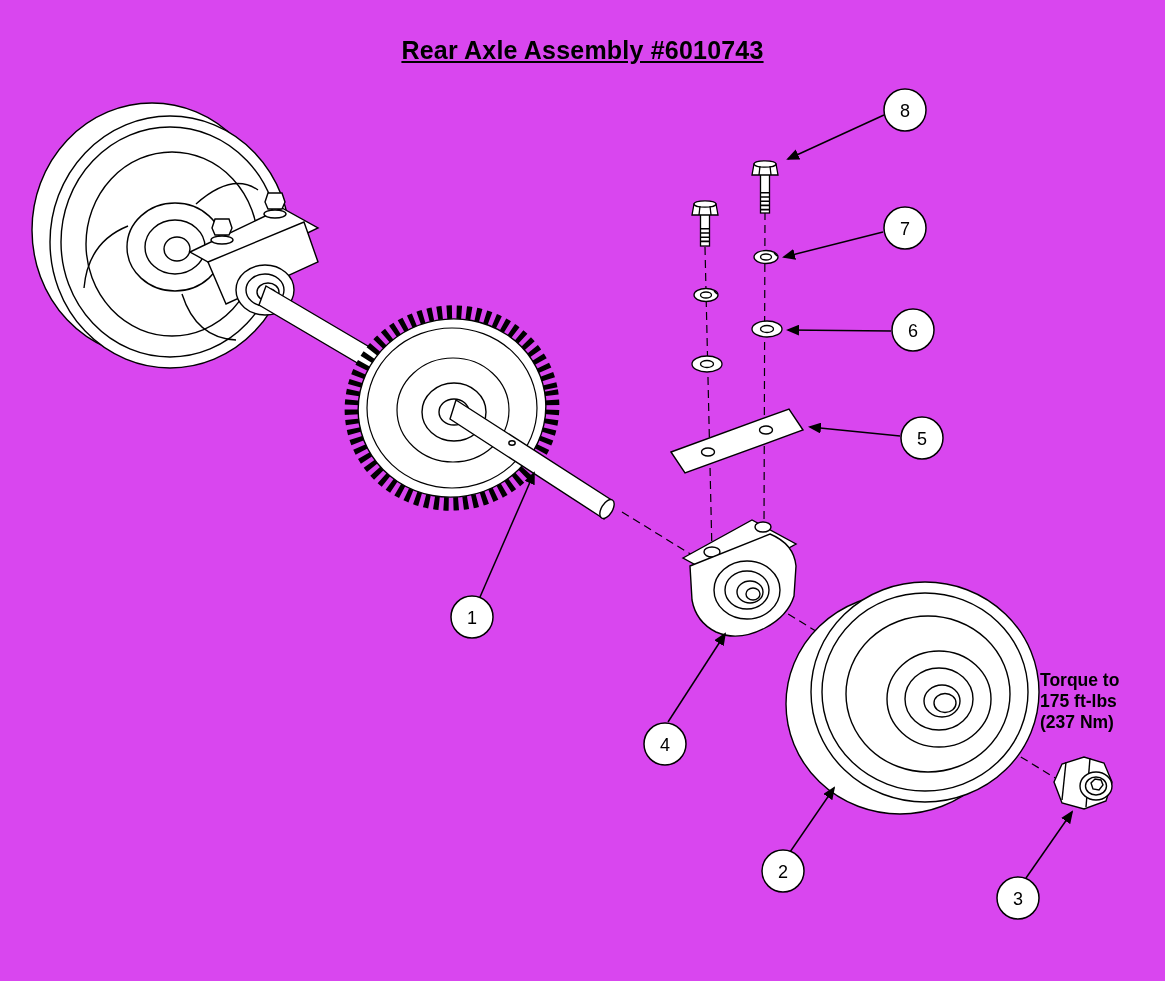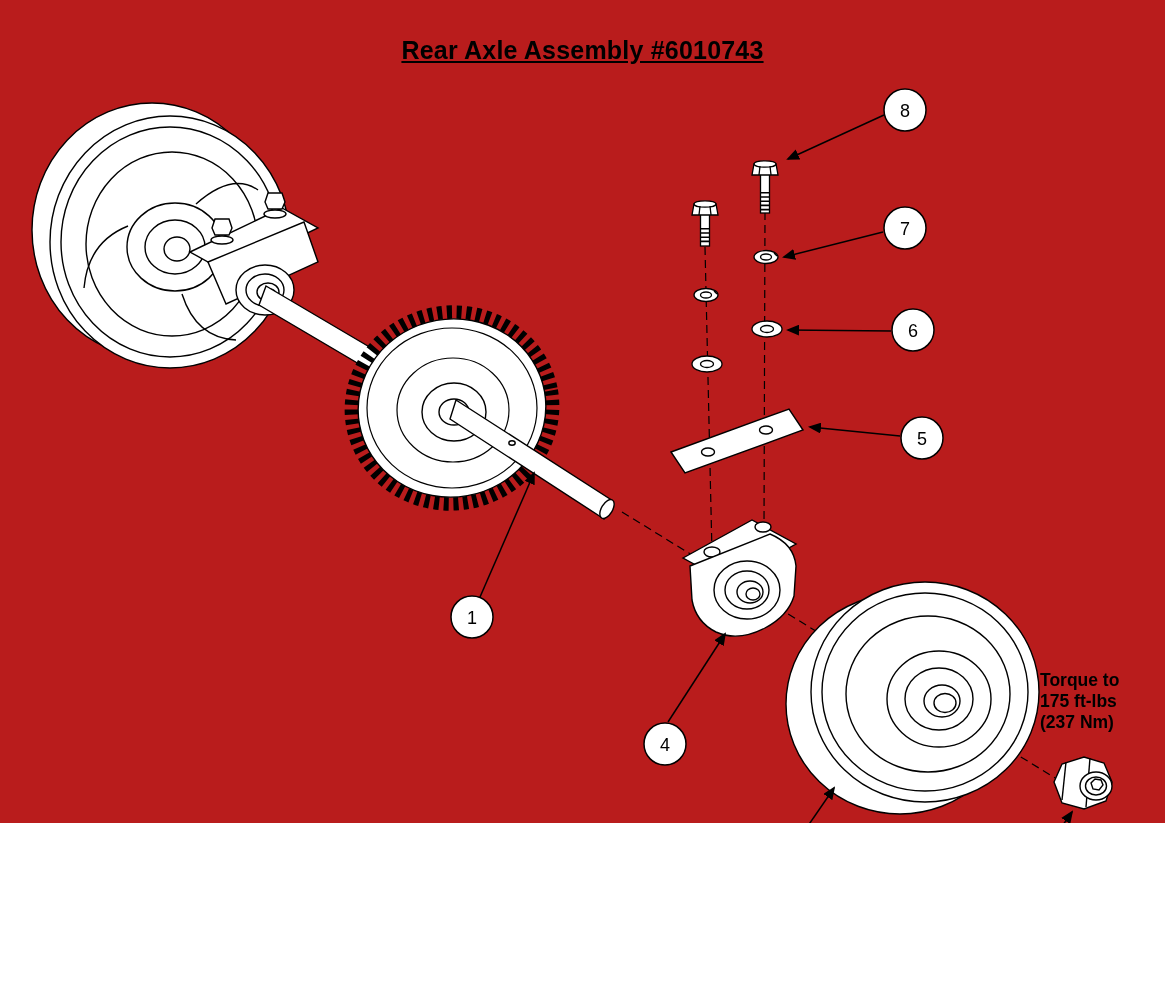--- a/index.html
+++ b/index.html
@@ -1,20 +1,20 @@
 <!DOCTYPE html>
 <html><head>
 <meta charset="utf-8">
 <style>
   html, body { margin: 0; padding: 0; background: #ffffff; }
   .page {
     position: relative;
     width: 1165px;
-    height: 823px;
-    background: #b91c1c;
+    height: 981px;
+    background: #d946ef;
     font-family: "Liberation Sans", sans-serif;
     overflow: hidden;
   }
   .title {
     position: absolute;
     top: 36px;
     left: 0;
     width: 100%;
     text-align: center;
     font-size: 25px;

